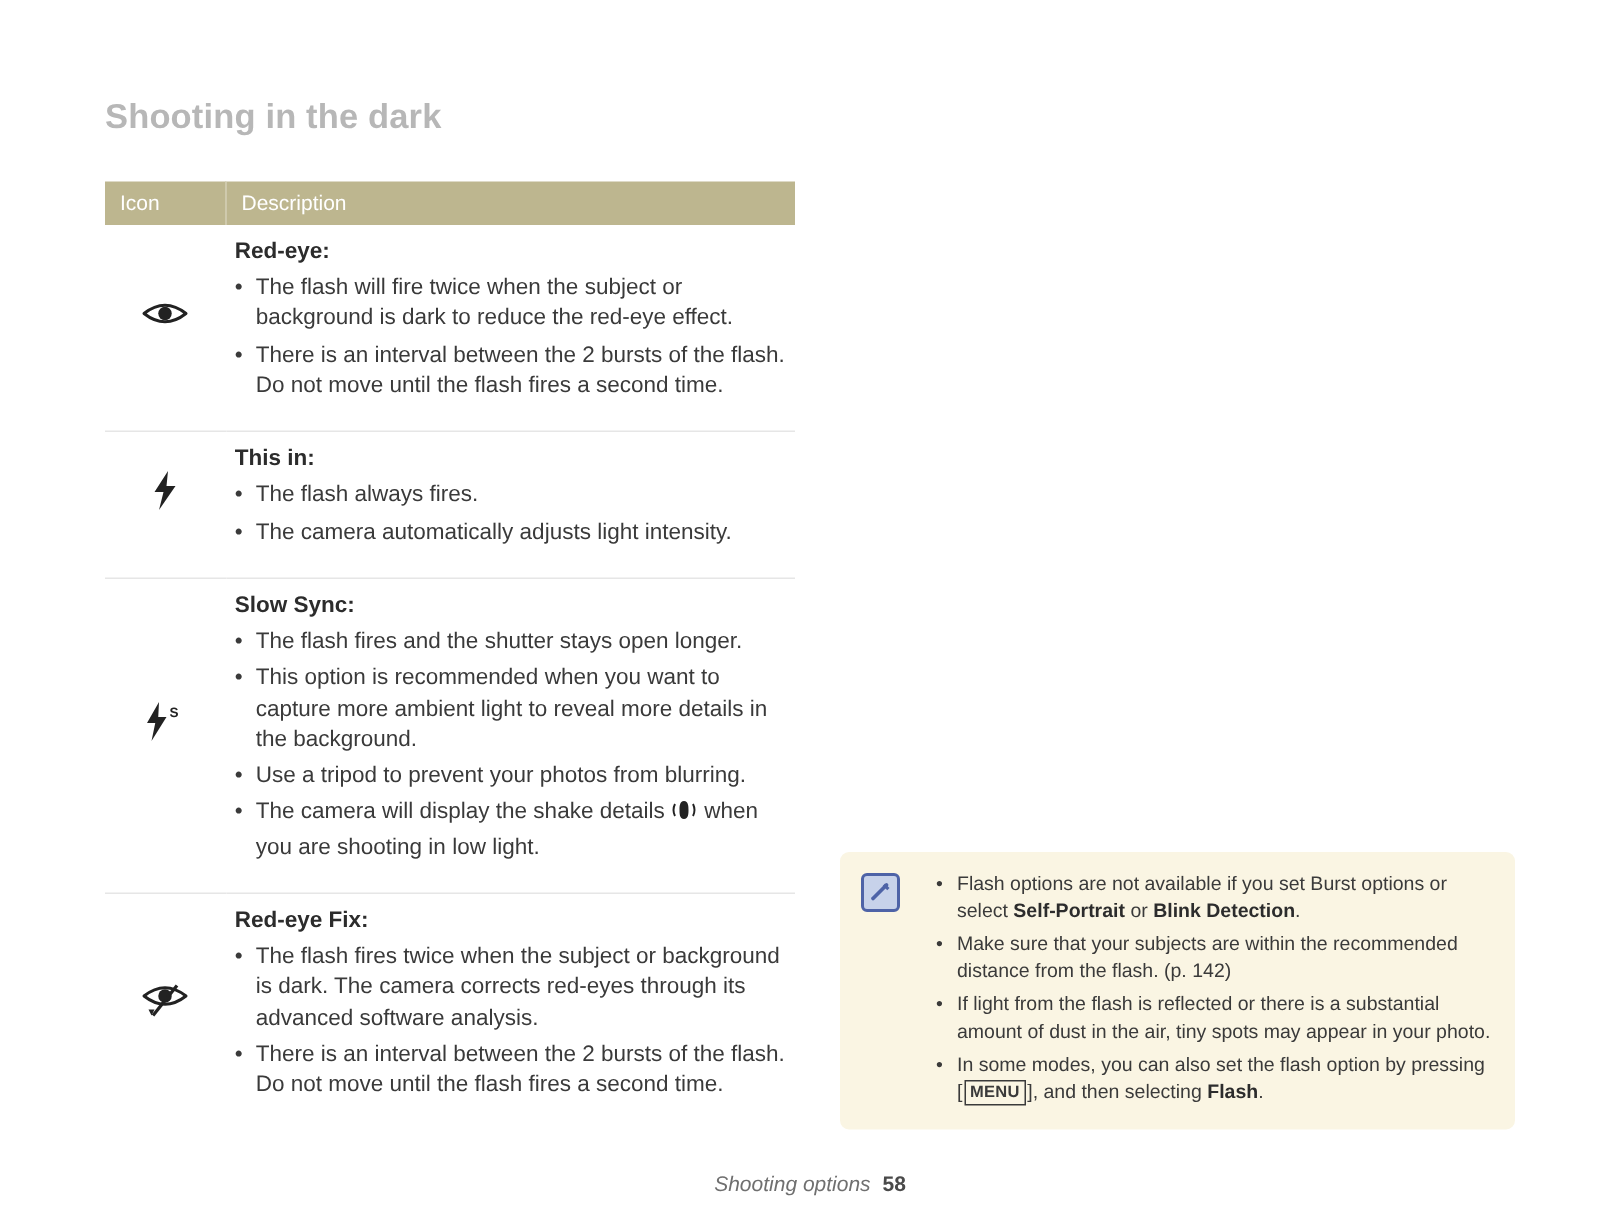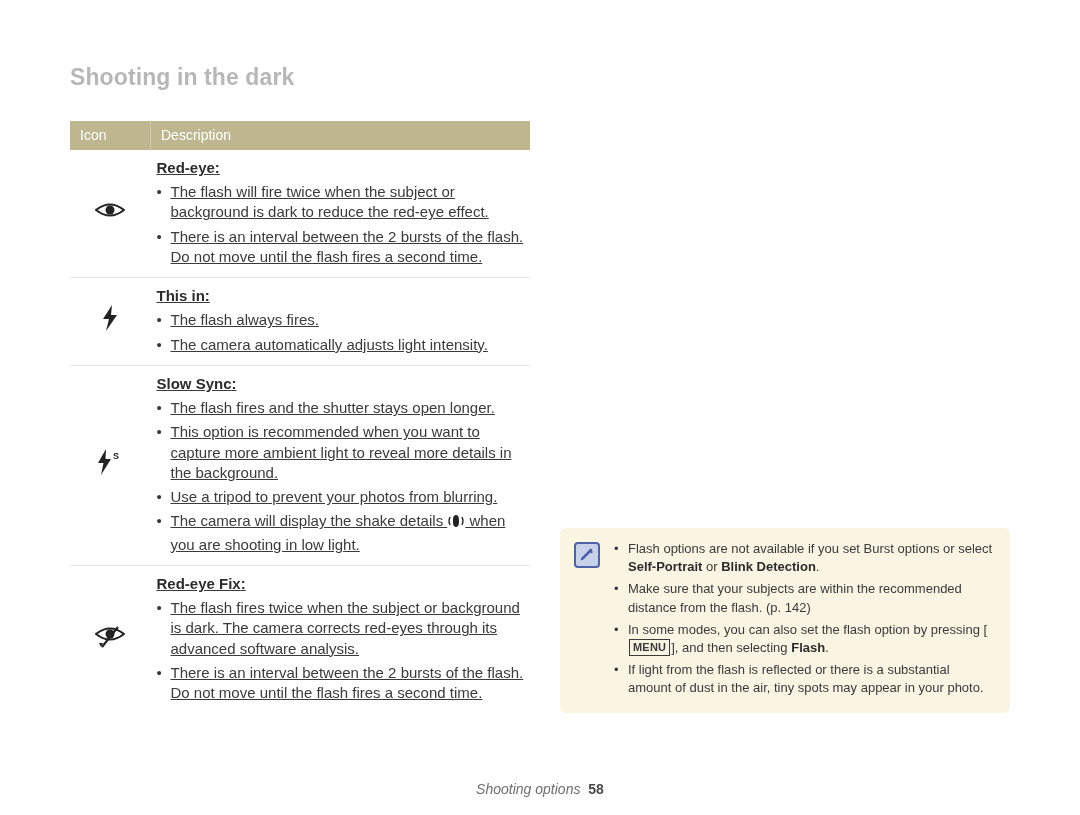--- a/index.html
+++ b/index.html
@@ -59,22 +59,21 @@
     border-right: 1px solid #cfcaad;
   }
   .flash-table tbody tr {
     border-top: 1px solid #e6e6e6;
   }
   .flash-table tbody tr:first-child {
     border-top: none;
   }
   .flash-table td {
     vertical-align: middle;
-    padding: 8px 6px 10px 6px;
-    text-decoration: underline;
+    padding: 8px 6px 20px 6px;
   }
   .flash-table td.icon-cell {
     text-align: center;
     vertical-align: middle;
   }
   .row-title {
     font-weight: 700;
     color: #2c2c2c;
     margin-bottom: 2px;
   }
@@ -103,21 +102,21 @@
     font-size: 13px;
     color: #6b6b6b;
     margin-top: 14px;
   }
   
   .note-box {
     background: #faf5e3;
     border-radius: 6px;
     padding: 12px 16px 12px 14px;
     display: flex;
-    gap: 14px;
+    gap: 24px;
     font-size: 13px;
     color: #3a3a3a;
     line-height: 1.4;
   }
   .note-icon-wrap {
     flex: 0 0 auto;
     padding-top: 2px;
   }
   .note-icon {
     width: 22px;
@@ -288,24 +287,24 @@
               <path d="M3 12 L12 3" stroke="#4e63a7" stroke-width="2.5" stroke-linecap="round"></path>
               <path d="M11 2 L14 5 L12.5 6.5 L9.5 3.5 Z" fill="#4e63a7"></path>
             </svg>
           </div>
         </div>
         <ul class="note-list">
           <li>
             <span>Flash options are not available if you set Burst options or select </span><b>Self-Portrait</b><span> or </span><b>Blink Detection</b><span>.</span>
           </li>
           <li>Make sure that your subjects are within the recommended distance from the flash. (p. 142)</li>
+          <li>If light from the flash is reflected or there is a substantial amount of dust in the air, tiny spots may appear in your photo.</li>
           <li>
             <span>In some modes, you can also set the flash option by pressing [</span><span class="menu-box">MENU</span><span>], and then selecting </span><b>Flash</b><span>.</span>
           </li>
-          <li>If light from the flash is reflected or there is a substantial amount of dust in the air, tiny spots may appear in your photo.</li>
         </ul>
       </div>
     </div>
 
   </div>
 
   <div class="footer">
     <span>Shooting options</span>
     <span class="pageno">58</span>
   </div>

